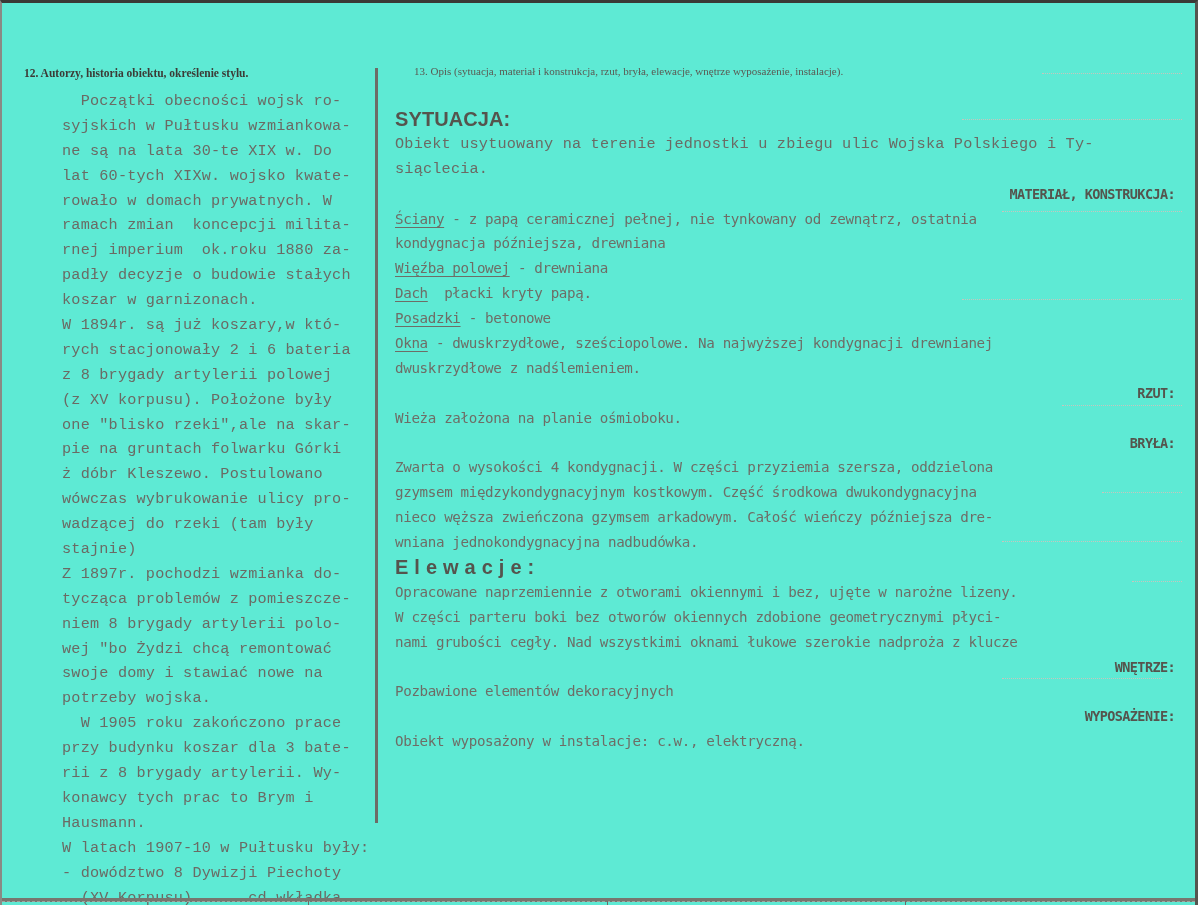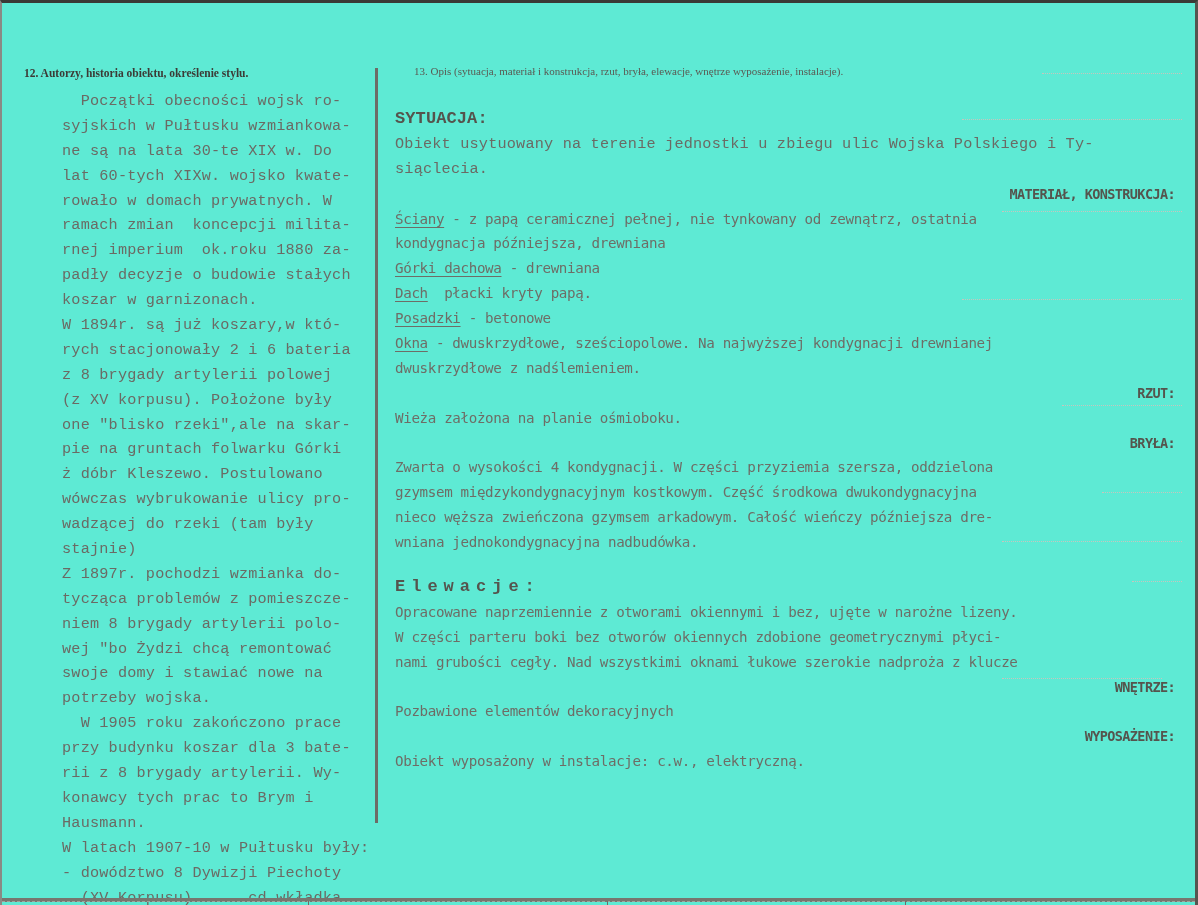--- a/index.html
+++ b/index.html
@@ -60,35 +60,34 @@
       left: 393px;
       top: 104px;
       width: 780px;
     }
     .right-col .line {
       height: 24.9px;
       line-height: 24.9px;
       white-space: pre;
     }
     .heading {
-      font-family: Liberation Mono, monospace;
+      font-family: Liberation Sans, sans-serif;
       color: #55544d;
-      font-size: 17px;
+      font-size: 20px;
       font-weight: bold;
       letter-spacing: 0.1px;
     }
     .heading.cond-head {
       font-family: "DejaVu Sans Mono", monospace;
       font-size: 13.5px;
       letter-spacing: -0.6px;
       text-align: right;
     }
     .heading.spaced {
       letter-spacing: 6px;
-      margin-top: 20px;
     }
     .ul {
       text-decoration: underline;
       text-underline-offset: 3px;
       text-decoration-thickness: 1px;
     }
     .divider-v {
       position: absolute;
       left: 373px;
       top: 65px;
@@ -167,21 +166,21 @@
 
   <div class="right-col">
 
     <div class="line heading">SYTUACJA:</div>
     <div class="line mono">Obiekt usytuowany na terenie jednostki u zbiegu ulic Wojska Polskiego i Ty-</div>
     <div class="line mono">siąclecia.</div>
 
     <div class="line heading cond-head">MATERIAŁ, KONSTRUKCJA:</div>
     <div class="line cond"><span class="ul">Ściany</span><span> - z papą ceramicznej pełnej, nie tynkowany od zewnątrz, ostatnia</span></div>
     <div class="line cond"><span>kondygnacja późniejsza, drewniana</span></div>
-    <div class="line cond"><span class="ul">Górki dachowa</span><span> - drewniana</span></div>
+    <div class="line cond"><span class="ul">Więźba polowej</span><span> - drewniana</span></div>
     <div class="line cond"><span class="ul">Dach</span><span>  płacki kryty papą.</span></div>
     <div class="line cond"><span class="ul">Posadzki</span><span> - betonowe</span></div>
     <div class="line cond"><span class="ul">Okna</span><span> - dwuskrzydłowe, sześciopolowe. Na najwyższej kondygnacji drewnianej</span></div>
     <div class="line cond"><span>dwuskrzydłowe z nadślemieniem.</span></div>
 
     <div class="line heading cond-head">RZUT:</div>
     <div class="line cond">Wieża założona na planie ośmioboku.</div>
 
     <div class="line heading cond-head">BRYŁA:</div>
     <div class="line cond">Zwarta o wysokości 4 kondygnacji. W części przyziemia szersza, oddzielona</div>

